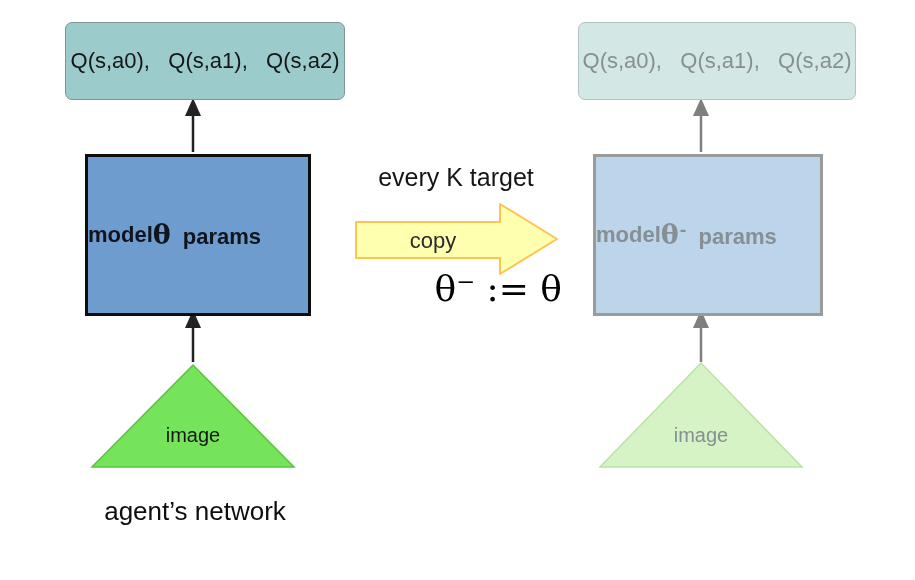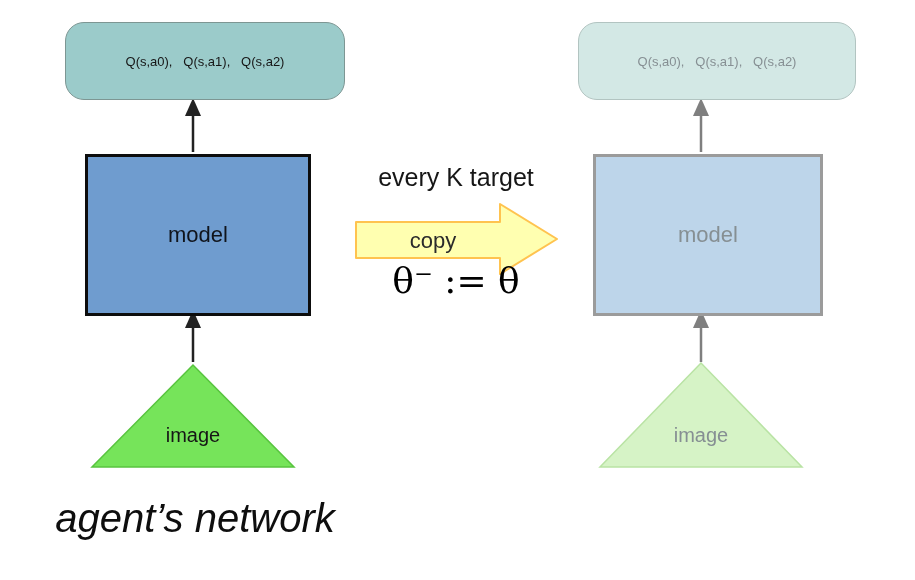--- a/index.html
+++ b/index.html
@@ -9,40 +9,40 @@
     background:#ffffff;
     font-family:"Liberation Sans",sans-serif;
     overflow:hidden;
   }
   #shape-layer{position:absolute;inset:0;}
 
   
   .q-box{
     position:absolute;
     display:flex;align-items:center;justify-content:center;
-    border-radius:19px;
+    border-radius:7px;
     white-space:pre;
-    font-size:13px;
+    font-size:22px;
   }
   .q-box.left{
     left:65px;top:22px;width:278px;height:76px;
     background:var(--q_box_fill_left);
     border:1.5px solid var(--q_box_border_left);
     color:var(--text_dark);
   }
   .q-box.right{
     left:578px;top:22px;width:276px;height:76px;
     background:var(--q_box_fill_right);
     border:1.5px solid var(--q_box_border_right);
     color:var(--text_faded);
   }
   .model-box{
     position:absolute;
-    display:flex;flex-direction:row;align-items:center;justify-content:center;
-    font-size:22px;line-height:1.35;
+    display:flex;flex-direction:row;align-items:center;justify-content:flex-start;
+    font-size:22px;line-height:1.35;font-weight:bold;
   }
   .model-box.left{
     left:85px;top:154px;width:220px;height:156px;
     background:var(--model_fill_left);
     border:3px solid var(--model_border_left);
     color:var(--model_text_left);
   }
   .model-box.right{
     left:593px;top:154px;width:224px;height:156px;
     background:var(--model_fill_right);
@@ -52,30 +52,30 @@
   .theta{font-family:"DejaVu Serif",serif;font-size:27px;}
   .theta-sup{font-family:"DejaVu Serif",serif;font-size:16px;vertical-align:super;margin-left:1px;}
   .params{margin-left:12px;}
 
   
   .every-k{
     position:absolute;left:350px;top:163px;width:212px;
     text-align:center;font-size:25px;color:var(--text_dark);
   }
   .assignment{
-    position:absolute;left:350px;top:260px;width:212px;
-    text-align:center;
+    position:absolute;left:350px;top:268px;width:212px;
+    text-align:right;
     font-family:"DejaVu Serif",serif;
     font-size:36px;color:#000000;
   }
 
   
   .caption{
     position:absolute;top:496px;
-    font-size:40px;color:#0e0e0e;text-align:center;font-style:italic;
+    font-size:26px;color:#0e0e0e;text-align:center;
   }
   .caption.left{left:40px;width:310px;}
   .caption.right{left:555px;width:300px;}
 
   
   .conn-line-left{stroke:var(--arrow_left);stroke-width:2.5;}
   .conn-head-left{fill:var(--arrow_left);}
   .conn-line-right{stroke:var(--arrow_right);stroke-width:2.5;}
   .conn-head-right{fill:var(--arrow_right);}
   .tri-left{fill:var(--triangle_fill_left);stroke:var(--triangle_stroke_left);stroke-width:1.5;}
@@ -124,29 +124,35 @@
       <text class="copy-label" x="433" y="248" text-anchor="middle">copy</text>
     </g>
   </svg>
 
   <div class="q-box left">
     <span>Q(s,a0),   Q(s,a1),   Q(s,a2)</span>
   </div>
 
   <div class="model-box left">
     <div>model</div>
+    <div>
+      <span class="theta">θ</span><span class="params">params</span>
+    </div>
   </div>
 
   <div class="caption left">agent’s network</div>
 
   <div class="every-k">every K target</div>
   <div class="assignment">θ⁻ := θ</div>
 
   <div class="q-box right">
     <span>Q(s,a0),   Q(s,a1),   Q(s,a2)</span>
   </div>
 
   <div class="model-box right">
     <div>model</div>
+    <div>
+      <span class="theta">θ</span><sup class="theta-sup">-</sup><span class="params">params</span>
+    </div>
   </div>
 
 
 </div>
 
 </body></html>

